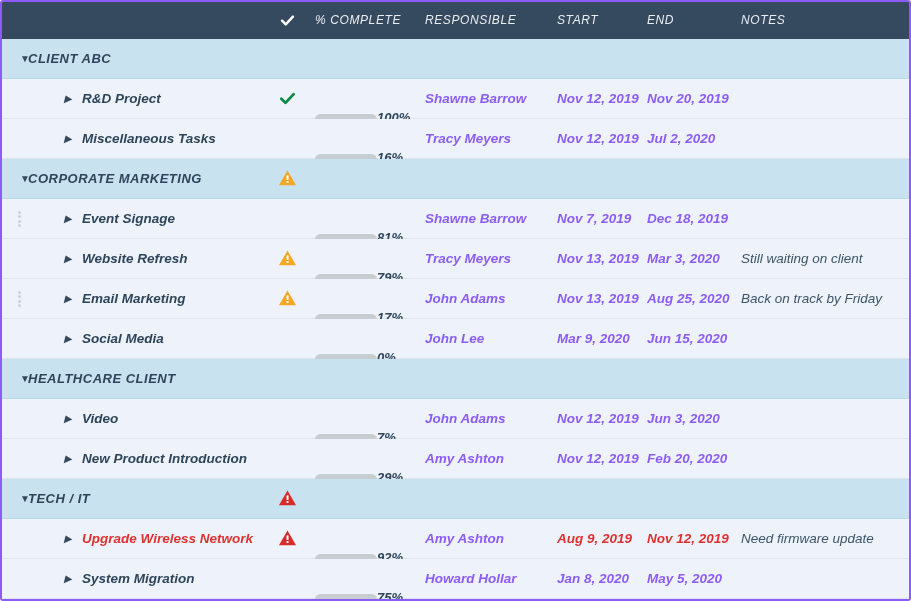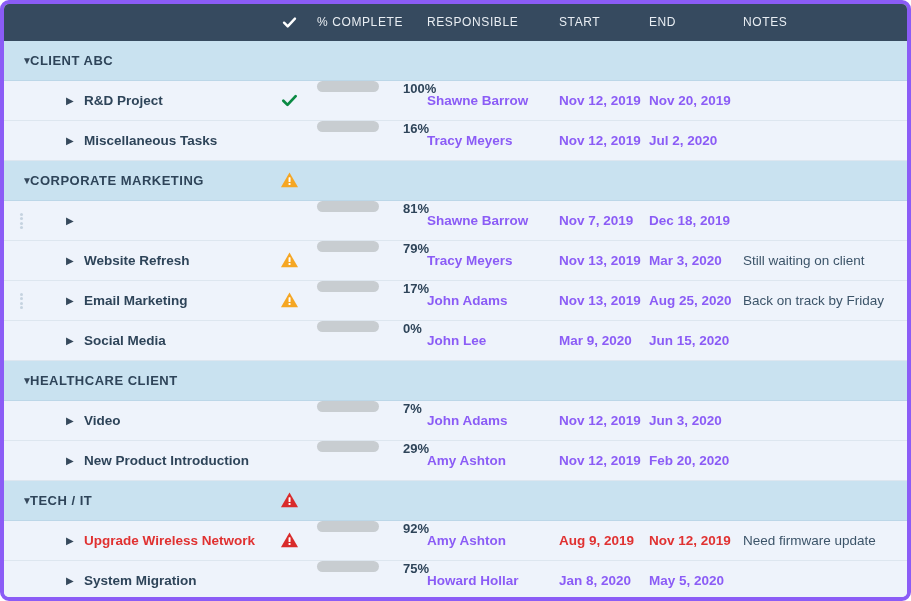--- a/index.html
+++ b/index.html
@@ -8,25 +8,26 @@
     background: #ffffff;
   }
   body {
     font-family: "Liberation Sans", sans-serif;
     -webkit-font-smoothing: antialiased;
   }
   #app {
     width: 911px;
     height: 601px;
     box-sizing: border-box;
-    border: 4px solid #8b5cf6;
-    border-radius: 9px;
+    border: 2px solid #8b5cf6;
+    border-radius: 3px;
     overflow: hidden;
     background: #eef3fb;
     position: relative;
+    font-style: italic;
   }
 
   
   .thead {
     height: 37px;
     background: #364a5f;
     position: relative;
     display: block;
   }
   .th {
@@ -132,22 +133,22 @@
   }
   .status svg { vertical-align: -3px; }
 
   
   .progress-cell {
     position: absolute;
     left: 313px;
     top: 0;
     height: 46px;
     display: flex;
-    align-items: flex-start;
-    gap: 24px;
+    align-items: flex-end;
+    gap: 0;
   }
   .track {
     width: 62px;
     height: 11px;
     border-radius: 6px;
     background: #c8cdd1;
     overflow: hidden;
     position: relative;
   }
   .fill {
@@ -241,20 +242,21 @@
           </svg></span>
       </div>
       <div class="row task">
         <span class="handle">
           <i></i>
           <i></i>
           <i></i>
           <i></i>
         </span>
         <span class="caret">▶</span>
+        <span class="title">Event Signage</span>
         <span class="status"></span>
         <span class="progress-cell">
           <span class="track"><span class="fill" style="width:81%;background:#1b76bc;"></span></span>
           <span class="pct">81%</span>
         </span>
         <span class="cell resp">Shawne Barrow</span>
         <span class="cell start">Nov 7, 2019</span>
         <span class="cell end">Dec 18, 2019</span>
         <span class="cell notes"></span>
       </div>

